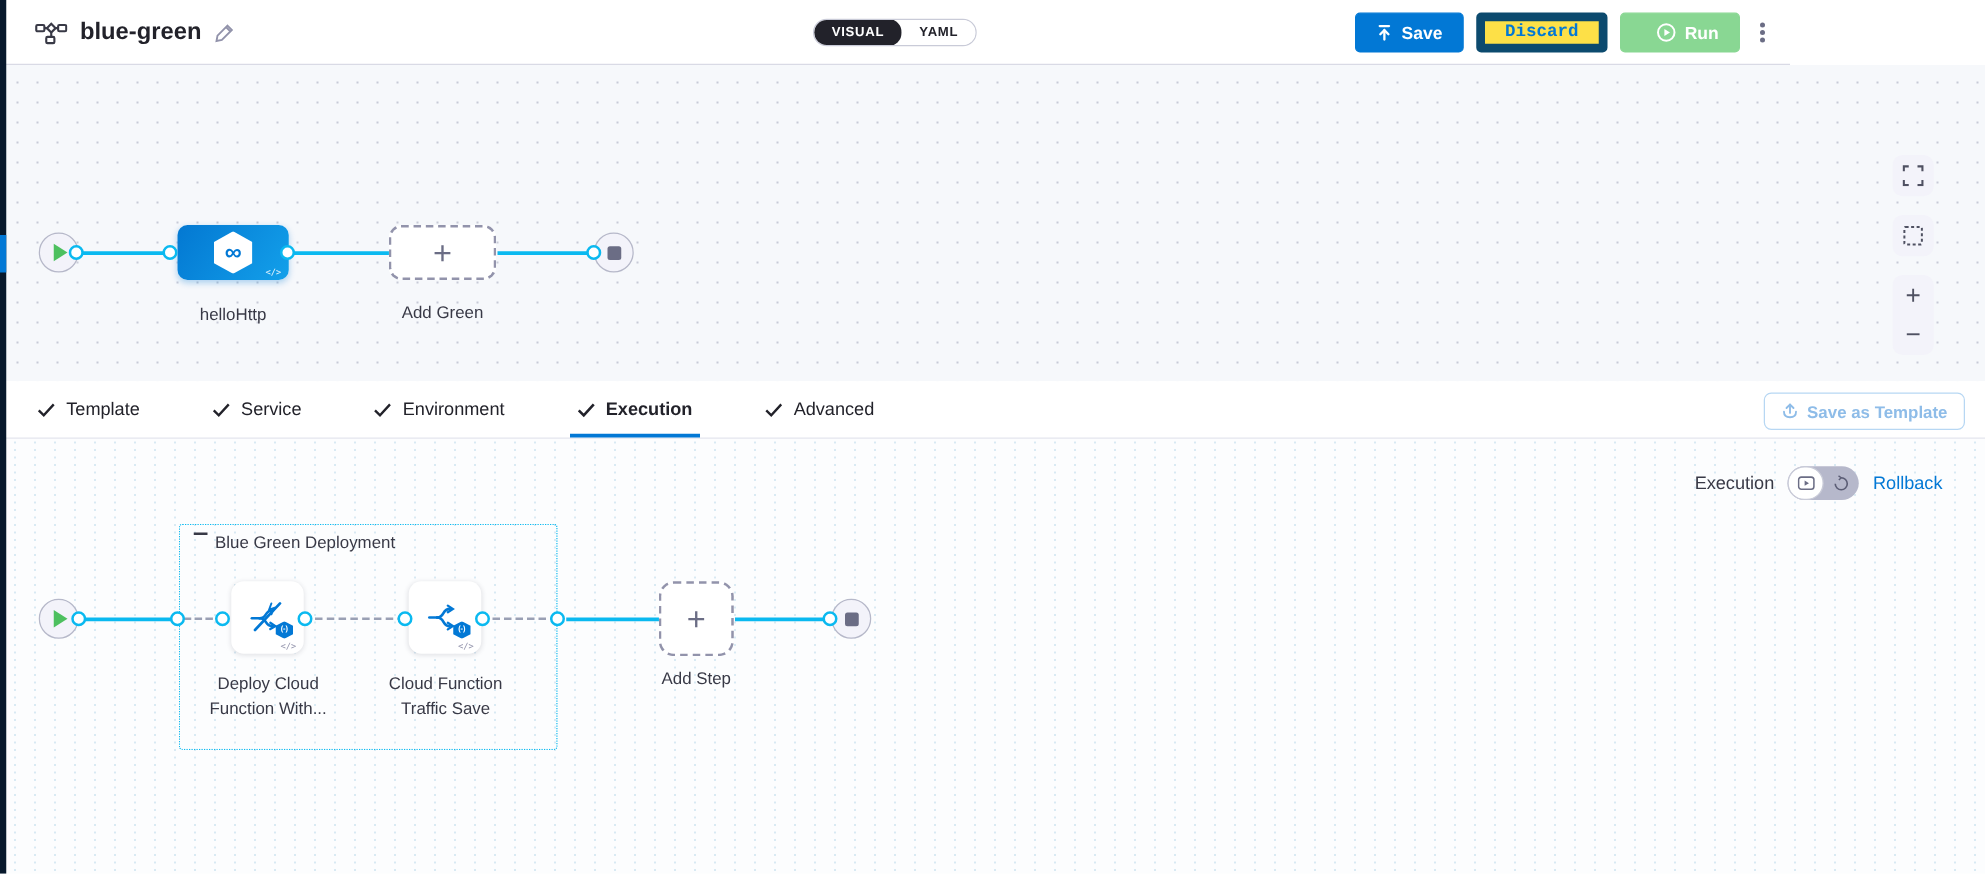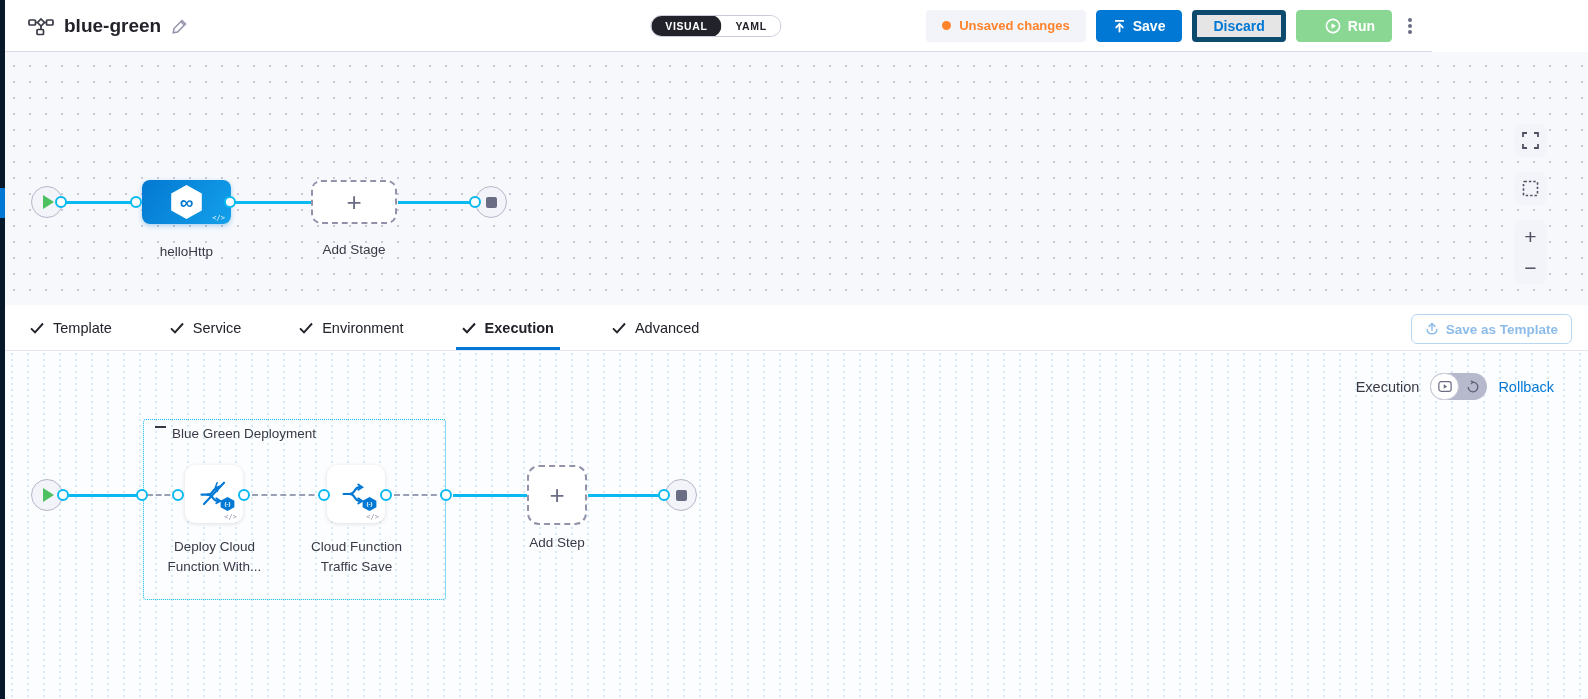--- a/index.html
+++ b/index.html
@@ -19,21 +19,21 @@
   .view-toggle { position:absolute; left:50%; transform:translateX(-50%); display:flex; align-items:center; height:22px; border:1px solid #c9cbd8; border-radius:12px; background:#fff; overflow:hidden; }
   .view-seg { font-size:10.5px; font-weight:bold; letter-spacing:.6px; padding:0 14px; height:22px; display:flex; align-items:center; cursor:pointer; }
   .view-seg.active { background:#22222a; color:#fff; border-radius:12px; }
   .view-seg.inactive { color:#22222a; background:#fff; }
 
   .header-right { margin-left:auto; display:flex; align-items:center; gap:10px; padding-right:14px; }
   .unsaved-badge { display:flex; align-items:center; gap:8px; background:#f3f3fa; border-radius:4px; height:32px; padding:0 16px; font-size:13px; font-weight:bold; color:#ff832b; }
   .unsaved-dot { width:9px; height:9px; border-radius:50%; background:#ff832b; }
   .btn { height:32px; border-radius:4px; font-size:14px; font-weight:bold; display:flex; align-items:center; gap:7px; padding:0 16px; cursor:pointer; font-family:"Liberation Sans", sans-serif; }
   .btn-save { background:#0278d5; border:1px solid #0278d5; color:#fff; }
-  .btn-discard { background:#e5e5e5; border:5px solid #0c4a6e; color:#0278d5; }
+  .btn-discard { background:#fde047; border:7px solid #0c4a6e; color:#0278d5;font-family:Liberation Mono, monospace; }
   .btn-run { background:#89d793; border:1px solid #89d793; color:#fff;padding-left:28px; }
   .kebab { font-size:17px; color:#6b6d85; line-height:10px; letter-spacing:0; display:flex; flex-direction:column; gap:2px; align-items:center; background:none; border:none; cursor:pointer; padding:4px 6px; }
   .kebab b { width:4px; height:4px; border-radius:50%; background:#6b6d85; }
 
   
   .stage-canvas { position:absolute; left:0; top:52px; width:1588px; height:253px; background-color:#f6f8fb; background-image:radial-gradient(circle, #c7cad6 1.1px, transparent 1.1px); background-size:16px 16px; background-position:6px 6px; }
 
   .node-circle { position:absolute; width:32px; height:32px; border-radius:50%; background:#f3f3fa; border:1.5px solid #b6b8c9; display:flex; align-items:center; justify-content:center; cursor:pointer; }
   .play-tri { width:0; height:0; border-left:11px solid #4dc05f; border-top:7px solid transparent; border-bottom:7px solid transparent; margin-left:3px; }
   .stop-sq { width:11px; height:11px; border-radius:2px; background:#6b6d85; }
@@ -110,24 +110,20 @@
         </svg>
       </button>
     </div>
 
     <div class="view-toggle">
       <span class="view-seg active">VISUAL</span>
       <span class="view-seg inactive">YAML</span>
     </div>
 
     <div class="header-right">
-      <div class="unsaved-badge">
-        <span class="unsaved-dot"></span>
-        <span>Unsaved changes</span>
-      </div>
       <button class="btn btn-save">
         <svg width="13" height="14" viewBox="0 0 14 15" fill="none" stroke="#fff" stroke-width="2" stroke-linecap="round">
           <path d="M3 2 H11"></path>
             <path d="M7 5.5 V13.5"></path>
             <path d="M3.5 9 L7 5.5 L10.5 9"></path>
         </svg>
         <span>Save</span>
       </button>
       <button class="btn btn-discard">
         <span>Discard</span>
@@ -164,21 +160,21 @@
           <span>∞</span>
         </span>
       <span class="node-code">&lt;/&gt;</span>
     </div>
     <div class="port" style="left:224px; top:144px;"></div>
     <div class="node-label" style="left:142px; top:192px; width:89px;">helloHttp</div>
 
     <div class="add-box" style="left:311px; top:128px; width:86px; height:44px;">
       <span>+</span>
     </div>
-    <div class="node-label" style="left:311px; top:190px; width:86px;">Add Stage</div>
+    <div class="node-label" style="left:311px; top:190px; width:86px;">Add Green</div>
 
     <div class="port" style="left:469px; top:144px;"></div>
 
     <div class="node-circle" style="left:475px; top:134px;">
       <span class="stop-sq"></span>
     </div>
 
     <button class="canvas-ctrl" style="left:1514px; top:72px; height:33px;">
       <svg width="17" height="17" viewBox="0 0 17 17" fill="none" stroke="#4f5162" stroke-width="1.8">
         <path d="M1 5 V1 H5"></path>

